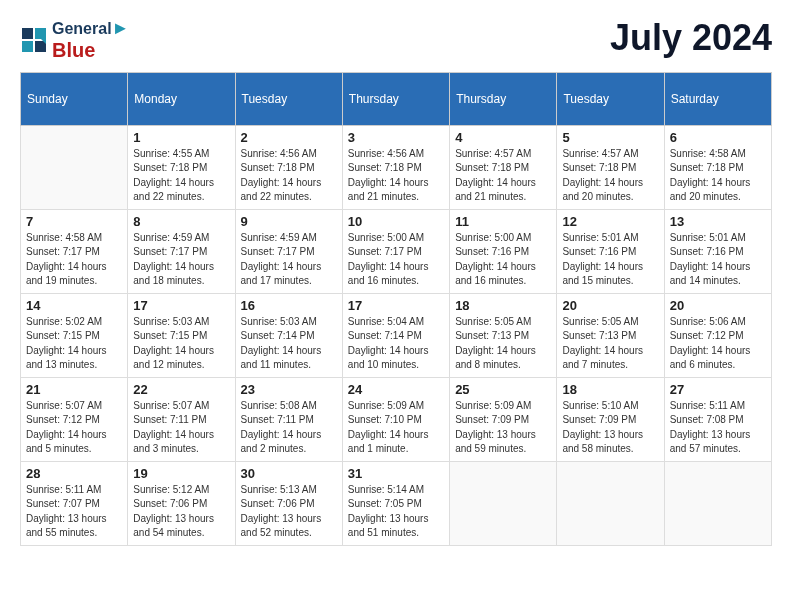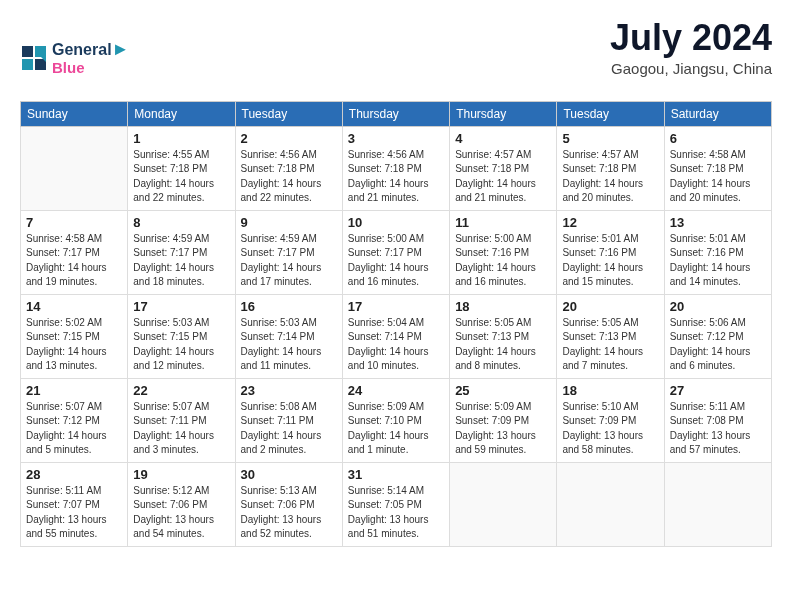--- a/index.html
+++ b/index.html
@@ -12,22 +12,22 @@
     }
     .page {
       width: 792px;
       min-height: 612px;
       padding: 18px 20px 10px 20px;
       background: #fff;
     }
     .header {
       display: flex;
       justify-content: space-between;
-      align-items: flex-end;
-      margin-bottom: 24px;
+      align-items: flex-start;
+      margin-bottom: 10px;
     }
     .logo {
       display: flex;
       align-items: center;
     }
     .logo-icon {
       width: 28px;
       height: 28px;
       margin-right: 4px;
     }
@@ -47,21 +47,21 @@
     }
     .calendar {
       width: 100%;
       border-collapse: collapse;
       font-size: 11px;
     }
     .calendar th {
       background: #2a6db5;
       color: #fff;
       text-align: left;
-      padding: 5px 6px;
+      padding: 19px 6px;
       font-size: 12px;
       font-weight: normal;
       border: 1px solid #ccc;
     }
     .calendar td {
       vertical-align: top;
       padding: 4px 5px;
       border: 1px solid #ddd;
       width: 14.28%;
       height: 80px;
@@ -91,26 +91,25 @@
       <svg class="logo-icon" viewBox="0 0 28 28">
         <rect x="2" y="2" width="11" height="11" fill="#1a3a5c"></rect>
         <rect x="15" y="2" width="11" height="11" fill="#2196b0"></rect>
         <rect x="2" y="15" width="11" height="11" fill="#2196b0"></rect>
         <rect x="15" y="15" width="11" height="11" fill="#1a3a5c"></rect>
 
         <polygon points="18,10 26,10 26,18" fill="#2196b0"></polygon>
       </svg>
       <div>
   <div style="font-size:16px;font-weight:bold;color:#1a3a5c;line-height:1.15;">General<span style="color:#2196b0; font-size:18px;">►</span></div>
-  <div style="font-size:15px;font-weight:bold;color:#ec4899;line-height:1.15;">Blue</div>
+  <div style="font-size:20px;font-weight:bold;color:#b91c1c;line-height:1.15;">Blue</div>
 </div>
     </div>
     <div class="title-block">
       <div class="month-year">July 2024</div>
-      <div class="location">Gaogou, Jiangsu, China</div>
     </div>
   </div>
 
   <table class="calendar">
     <thead>
       <tr>
       <th>Sunday</th>
           <th>Monday</th>
           <th>Tuesday</th>
           <th>Thursday</th>

